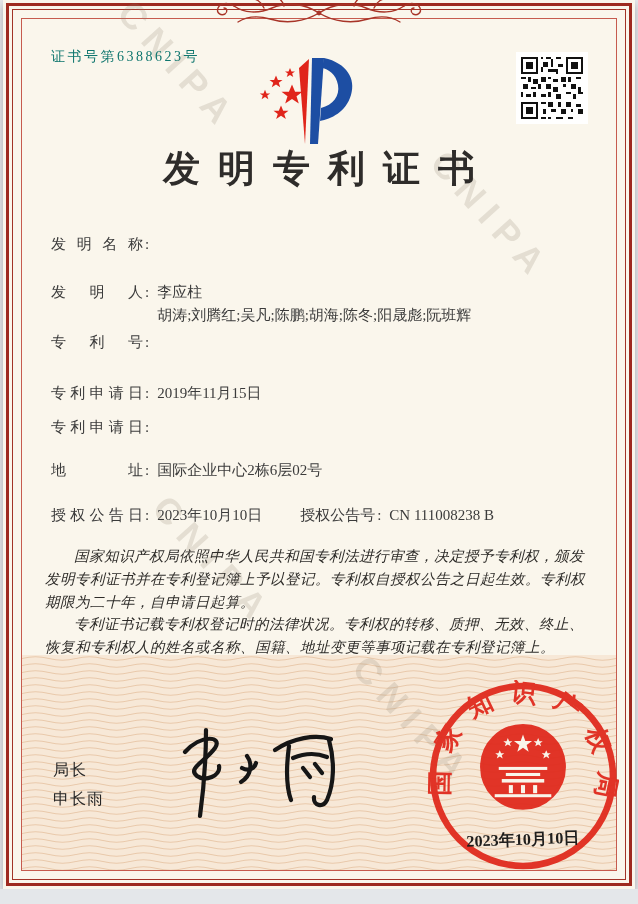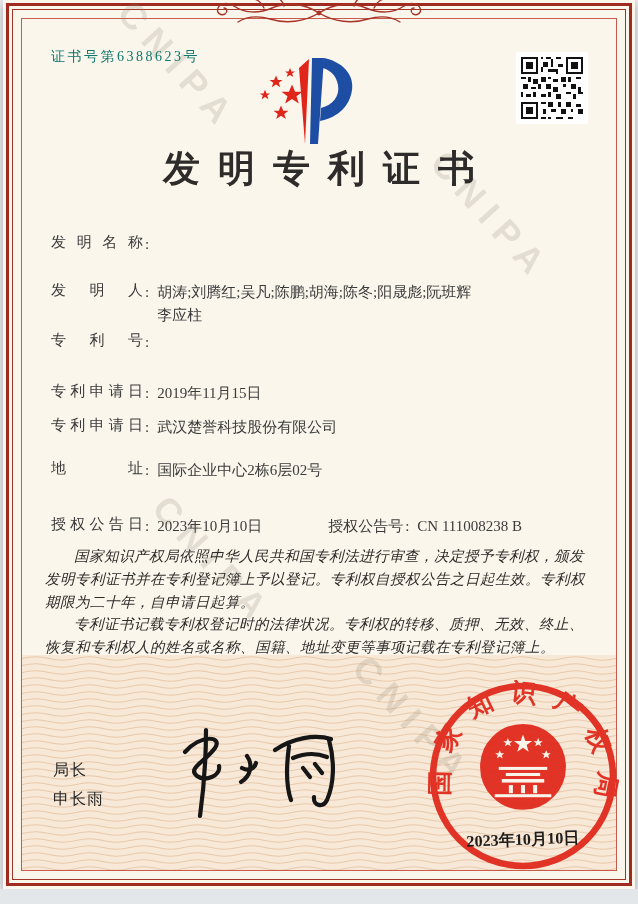--- a/index.html
+++ b/index.html
@@ -31,24 +31,24 @@
   .logo{position:absolute;left:248px;top:55px;z-index:2;}
   .title{
     position:absolute;left:0;right:0;top:144px;text-align:center;
     font-size:37px;font-weight:700;color:#2e2c2a;
     letter-spacing:18px;text-indent:18px;z-index:2;
   }
   
   .field{position:absolute;left:48px;width:556px;display:flex;align-items:flex-start;
          font-size:15px;color:#3b3b3b;z-index:2;line-height:1.5;}
   .flabel{display:inline-block;width:92px;flex:0 0 92px;
-          text-align:justify;text-align-last:justify;font-family:Liberation Mono, monospace;}
+          text-align:justify;text-align-last:justify;}
   .fcolon{flex:0 0 auto;margin:0 8px 0 2px;}
   .fvalue{flex:1;}
-  .flabel2{margin-left:66px;}
+  .flabel2{margin-left:38px;}
   
   .para{
     position:absolute;left:42px;width:552px;font-size:14.5px;line-height:1.6;
     color:#2d2b28;font-style:italic;text-indent:2em;z-index:2;
     letter-spacing:.5px;
   }
   
   .band{position:absolute;left:19px;right:19px;top:655px;bottom:19px;
         background:#f7e8d7;z-index:0;}
   .band svg{display:block;width:100%;height:100%;}
@@ -191,51 +191,50 @@
 
   <div class="field" style="top:233px">
     <span class="flabel">发明名称</span>
       <span class="fcolon">:</span>
   </div>
 
   <div class="field" style="top:281px">
     <span class="flabel">发明人</span>
       <span class="fcolon">:</span>
     <span class="fvalue">
+      <div>李应柱</div>
       <div>胡涛;刘腾红;吴凡;陈鹏;胡海;陈冬;阳晟彪;阮班辉</div>
-      <div>李应柱</div>
     </span>
   </div>
 
   <div class="field" style="top:331px">
     <span class="flabel">专利号</span>
       <span class="fcolon">:</span>
   </div>
 
   <div class="field" style="top:382px">
     <span class="flabel">专利申请日</span>
       <span class="fcolon">:</span>
     <span class="fvalue">2019年11月15日</span>
   </div>
 
   <div class="field" style="top:416px">
     <span class="flabel">专利申请日</span>
       <span class="fcolon">:</span>
-    <span class="fvalue">武汉楚誉科技股份有限公司</span>
   </div>
 
   <div class="field" style="top:459px">
     <span class="flabel">地址</span>
       <span class="fcolon">:</span>
     <span class="fvalue">
       <div>国际企业中心2栋6层02号</div>
     </span>
   </div>
 
-  <div class="field" style="top:515px">
+  <div class="field" style="top:504px">
     <span class="flabel">授权公告日</span>
       <span class="fcolon">:</span>
     <span>2023年10月10日</span>
     <span class="flabel2">授权公告号</span>
       <span class="fcolon">:</span>
     <span>CN 111008238 B</span>
   </div>
 
   <div class="para" style="top:613px">专利证书记载专利权登记时的法律状况。专利权的转移、质押、无效、终止、恢复和专利权人的姓名或名称、国籍、地址变更等事项记载在专利登记簿上。</div>
   <div class="para" style="top:545px">国家知识产权局依照中华人民共和国专利法进行审查，决定授予专利权，颁发发明专利证书并在专利登记簿上予以登记。专利权自授权公告之日起生效。专利权期限为二十年，自申请日起算。</div>

